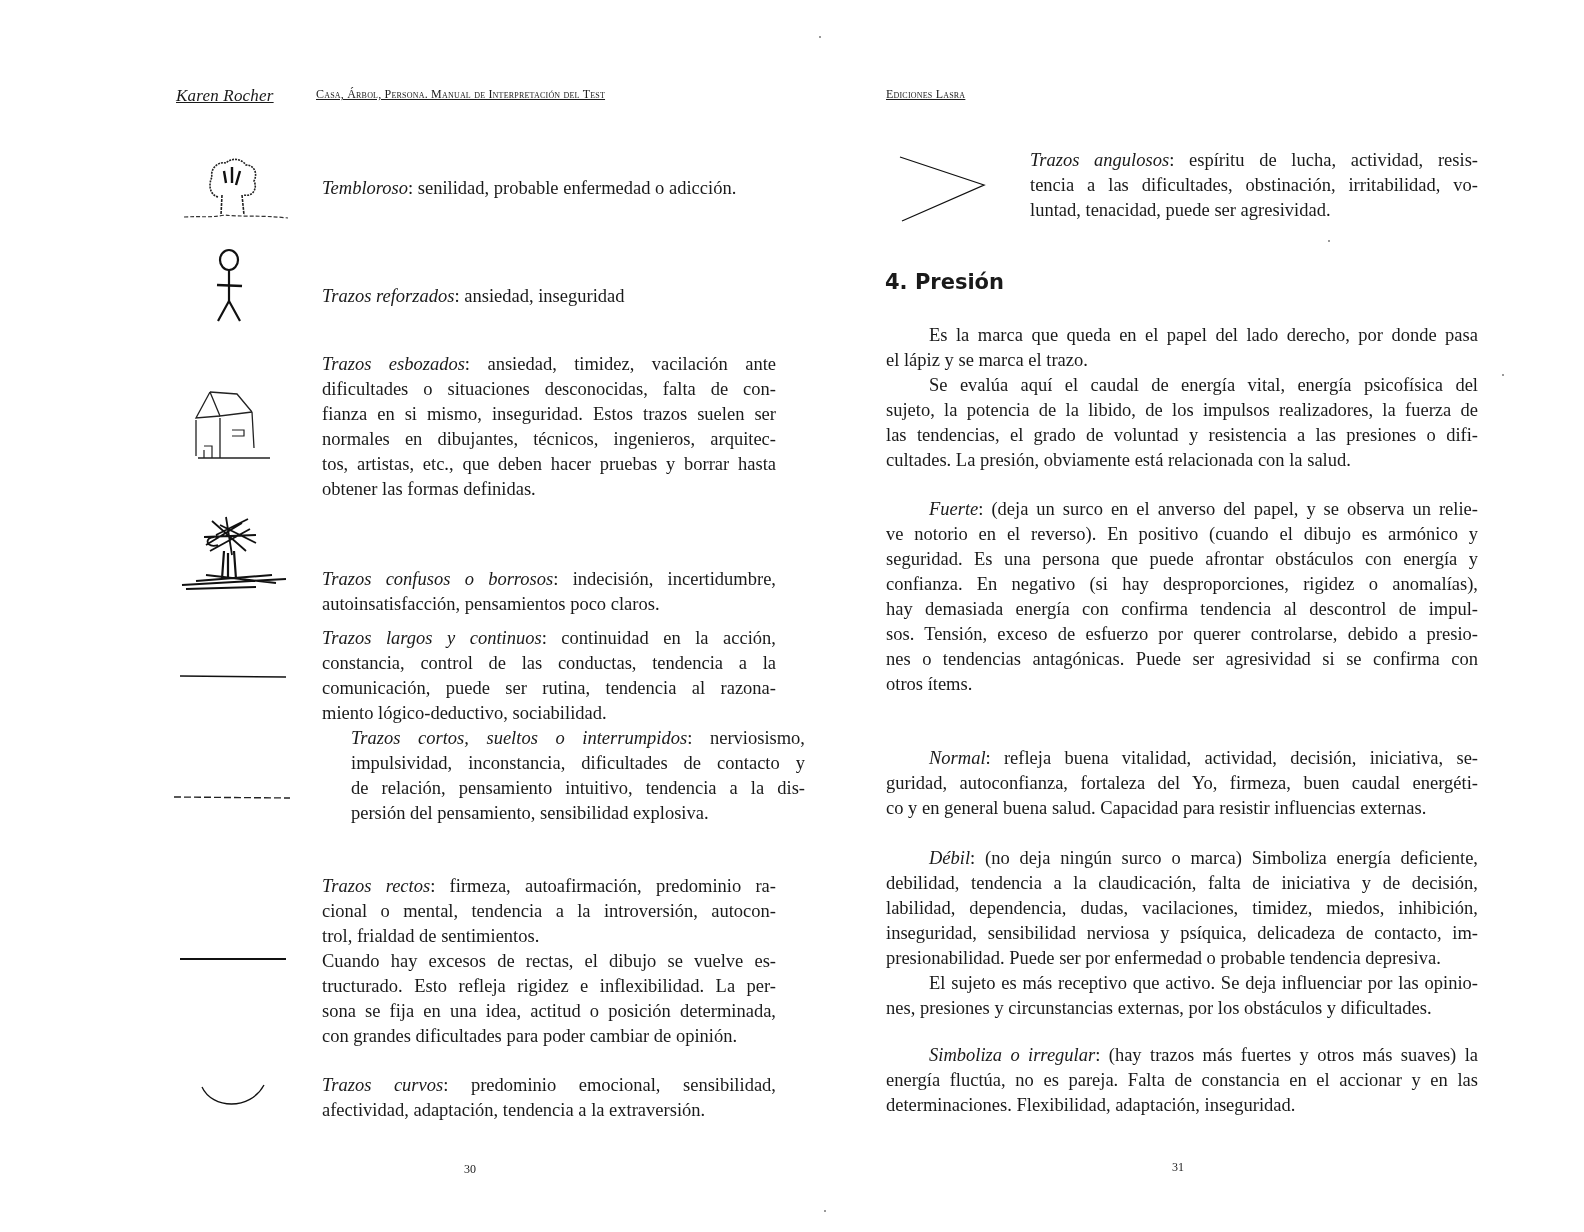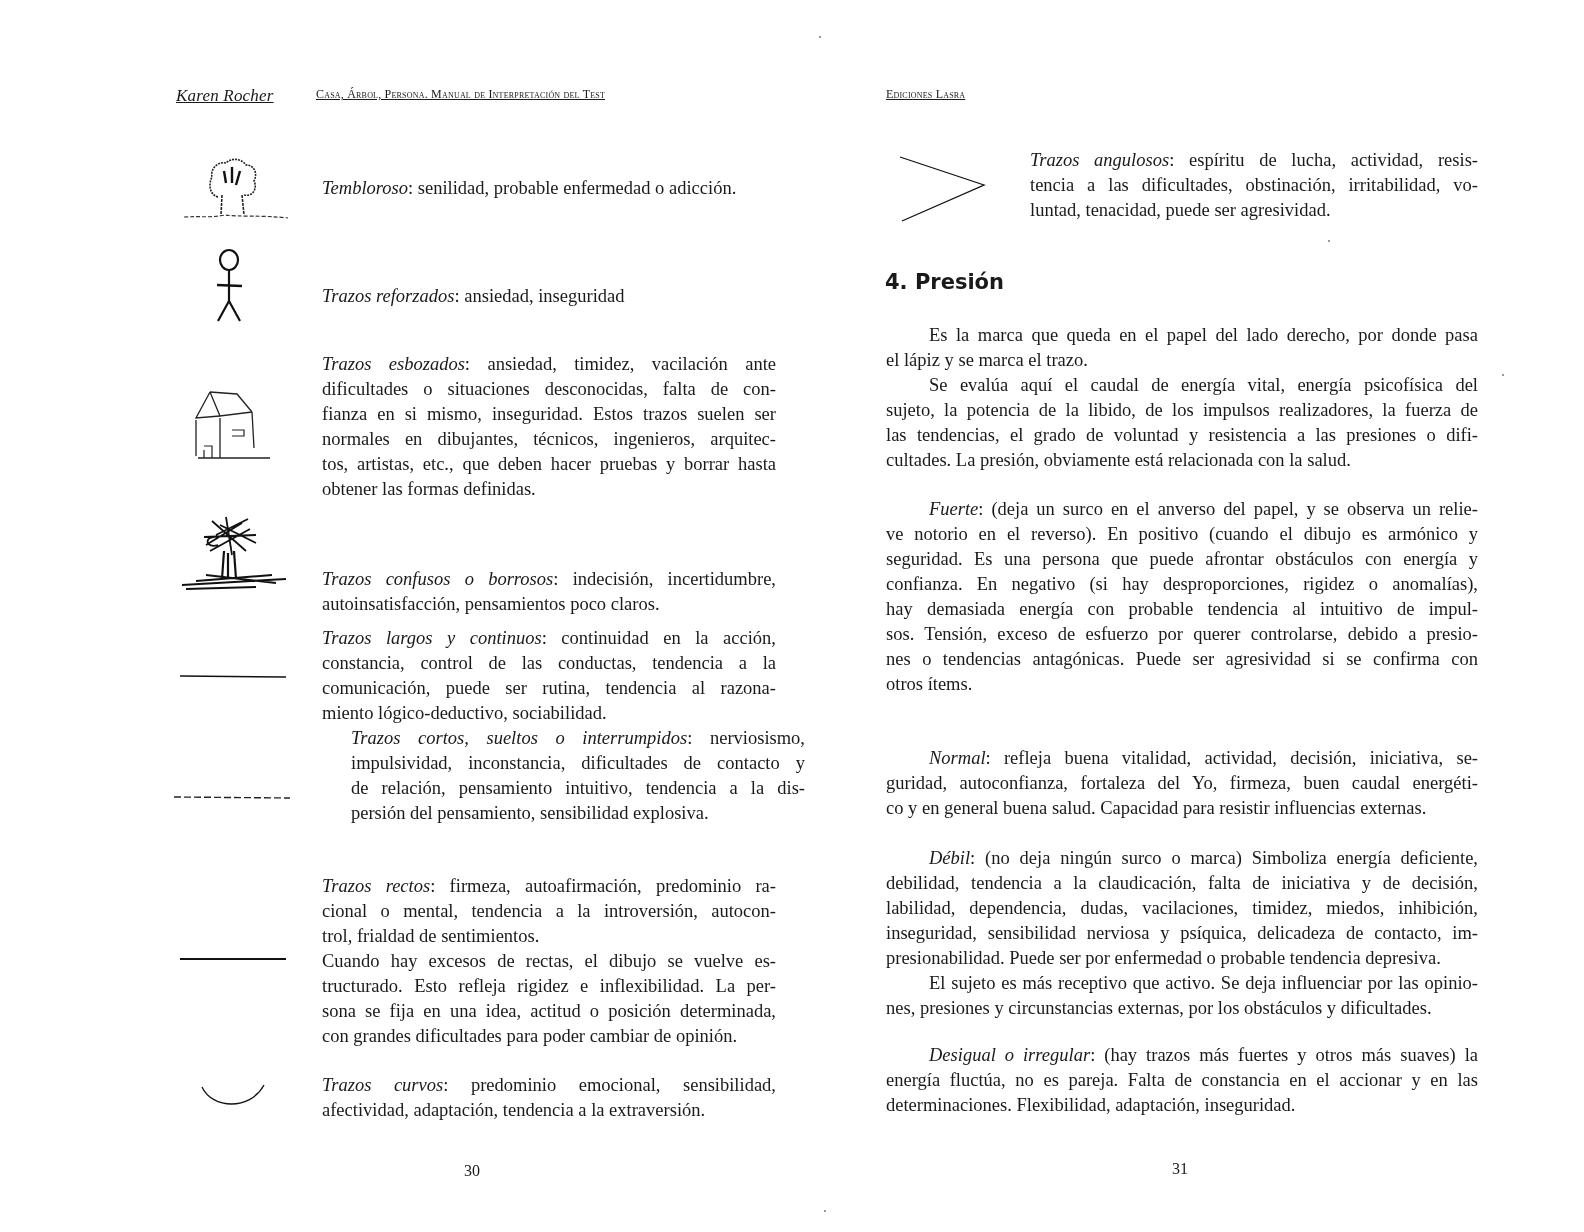--- a/index.html
+++ b/index.html
@@ -10,21 +10,21 @@
   .abs { position:absolute; }
   .hdr { font-size:15px; letter-spacing:0.2px;text-decoration:underline; }
   .hdr-author { font-style:italic; font-size:17px; }
   .sc { font-variant:small-caps; font-size:12px; }
   .txt { font-size:18.5px; line-height:25px; text-align:justify; }
   .txt .lead { font-style:italic; }
   .line { display:block; text-align:justify; text-align-last:justify; white-space:nowrap; }
   .line.last { text-align-last:left; }
   .para-indent { text-indent:43px; }
   .heading { font-family:"DejaVu Sans","Liberation Sans",sans-serif; font-size:21px; }
-  .pnum { font-size:16px; }
+  .pnum { font-size:12px; }
   svg { overflow:visible; }
   .speck { position:absolute; width:2px; height:2px; background:#777; border-radius:1px; }
 </style>
 </head>
 <body>
 
 <div>
 
   <div class="abs hdr hdr-author" style="left:176px; top:86px;">Karen Rocher</div>
   <div class="abs hdr sc" style="left:316px; top:87px;">Casa, Árbol, Persona. Manual de Interpretación del Test</div>
@@ -145,21 +145,21 @@
     <span class="line">sujeto, la potencia de la libido, de los impulsos realizadores, la fuerza de</span>
     <span class="line">las tendencias, el grado de voluntad y resistencia a las presiones o difi-</span>
     <span class="line last">cultades. La presión, obviamente está relacionada con la salud.</span>
   </div>
 
   <div class="abs txt" style="left:886px; top:497px; width:592px;">
     <span class="line para-indent"><i class="lead">Fuerte</i><span>: (deja un surco en el anverso del papel, y se observa un relie-</span></span>
     <span class="line">ve notorio en el reverso).  En positivo (cuando el dibujo es armónico y</span>
     <span class="line">seguridad. Es una persona que puede afrontar obstáculos con energía y</span>
     <span class="line">confianza. En negativo (si hay desproporciones, rigidez o anomalías),</span>
-    <span class="line">hay demasiada energía con probable tendencia al intuitivo de impul-</span>
+    <span class="line">hay demasiada energía con confirma tendencia al descontrol de impul-</span>
     <span class="line">sos. Tensión, exceso de esfuerzo por querer controlarse, debido a presio-</span>
     <span class="line">nes o tendencias antagónicas. Puede ser agresividad si se confirma con</span>
     <span class="line last">otros ítems.</span>
   </div>
 
   <div class="abs txt" style="left:886px; top:746px; width:592px;">
     <span class="line para-indent"><i class="lead">Normal</i><span>: refleja buena vitalidad, actividad, decisión, iniciativa, se-</span></span>
     <span class="line">guridad, autoconfianza,  fortaleza del Yo, firmeza, buen caudal energéti-</span>
     <span class="line last">co y en general buena salud. Capacidad para resistir influencias externas.</span>
   </div>
@@ -168,21 +168,21 @@
     <span class="line para-indent"><i class="lead">Débil</i><span>:   (no deja ningún surco o marca) Simboliza energía deficiente,</span></span>
     <span class="line">debilidad, tendencia a la claudicación, falta de iniciativa y de decisión,</span>
     <span class="line">labilidad, dependencia, dudas, vacilaciones, timidez, miedos, inhibición,</span>
     <span class="line">inseguridad, sensibilidad nerviosa y psíquica, delicadeza de contacto, im-</span>
     <span class="line last">presionabilidad. Puede ser por enfermedad o probable tendencia depresiva.</span>
     <span class="line para-indent">El sujeto es más receptivo que activo. Se deja influenciar por las opinio-</span>
     <span class="line last">nes, presiones y circunstancias externas, por los obstáculos y dificultades.</span>
   </div>
 
   <div class="abs txt" style="left:886px; top:1043px; width:592px;">
-    <span class="line para-indent"><i class="lead">Desigual o irregular</i><span>:  (hay trazos más fuertes y otros más suaves) la</span></span>
+    <span class="line para-indent"><i class="lead">Simboliza o irregular</i><span>:  (hay trazos más fuertes y otros más suaves) la</span></span>
     <span class="line">energía fluctúa, no es pareja. Falta de constancia en el accionar y en las</span>
     <span class="line last">determinaciones. Flexibilidad, adaptación, inseguridad.</span>
   </div>
 
   <div class="abs pnum" style="left:1172px; top:1160px;">31</div>
 </div>
 
 <div class="speck" style="left:819px; top:36px;"></div>
 <div class="speck" style="left:1502px; top:374px;"></div>
 <div class="speck" style="left:824px; top:1210px;"></div>

